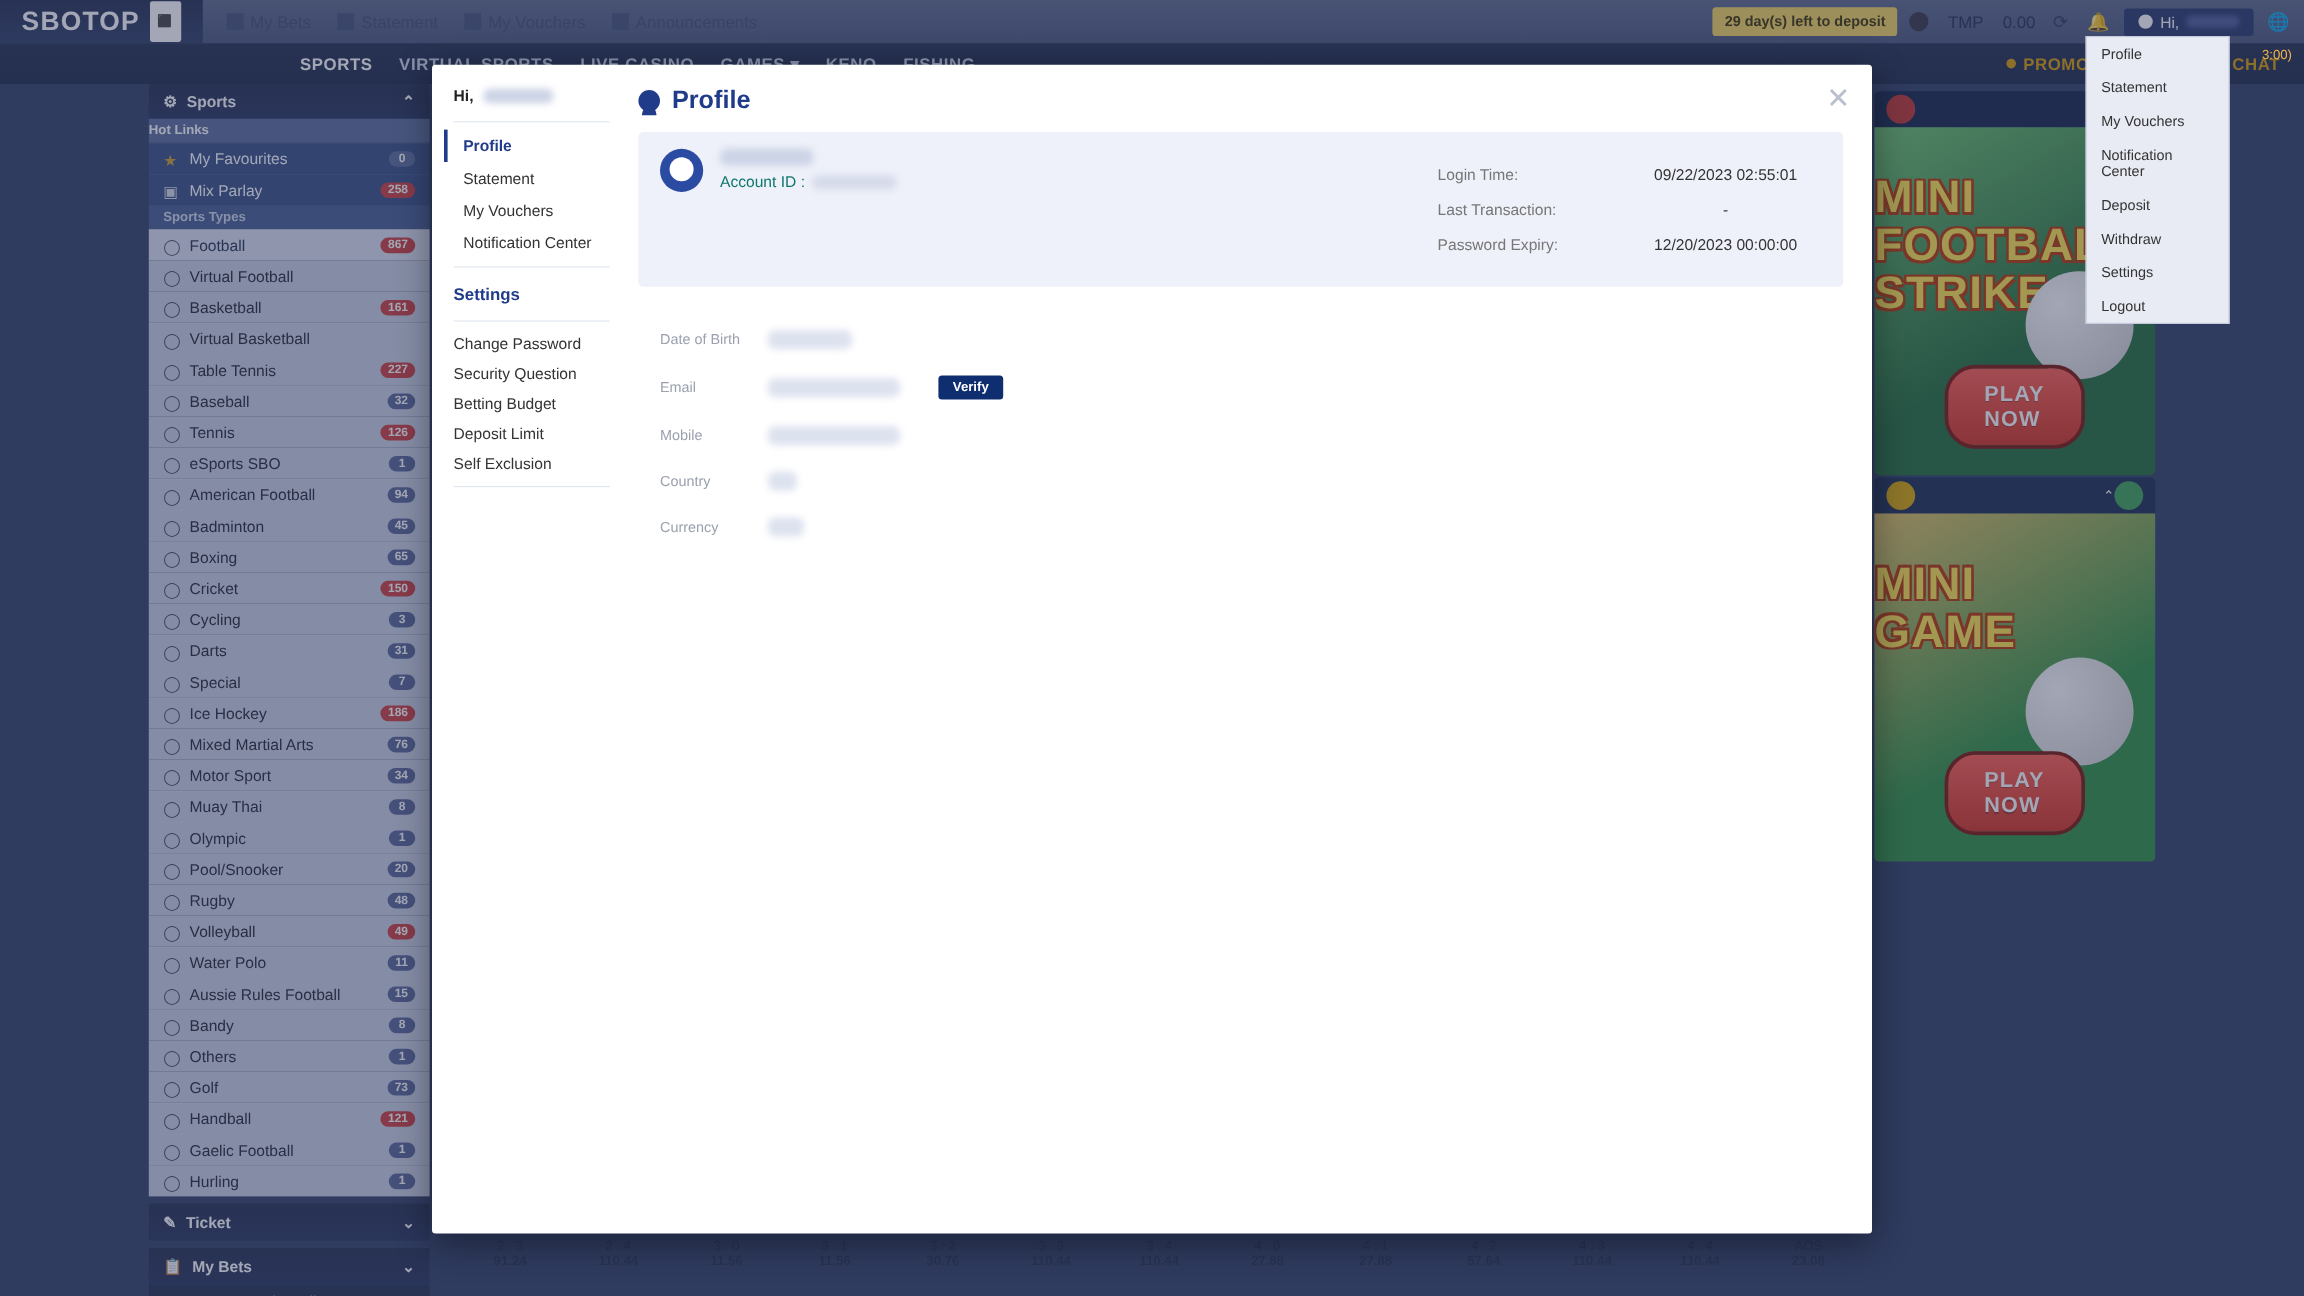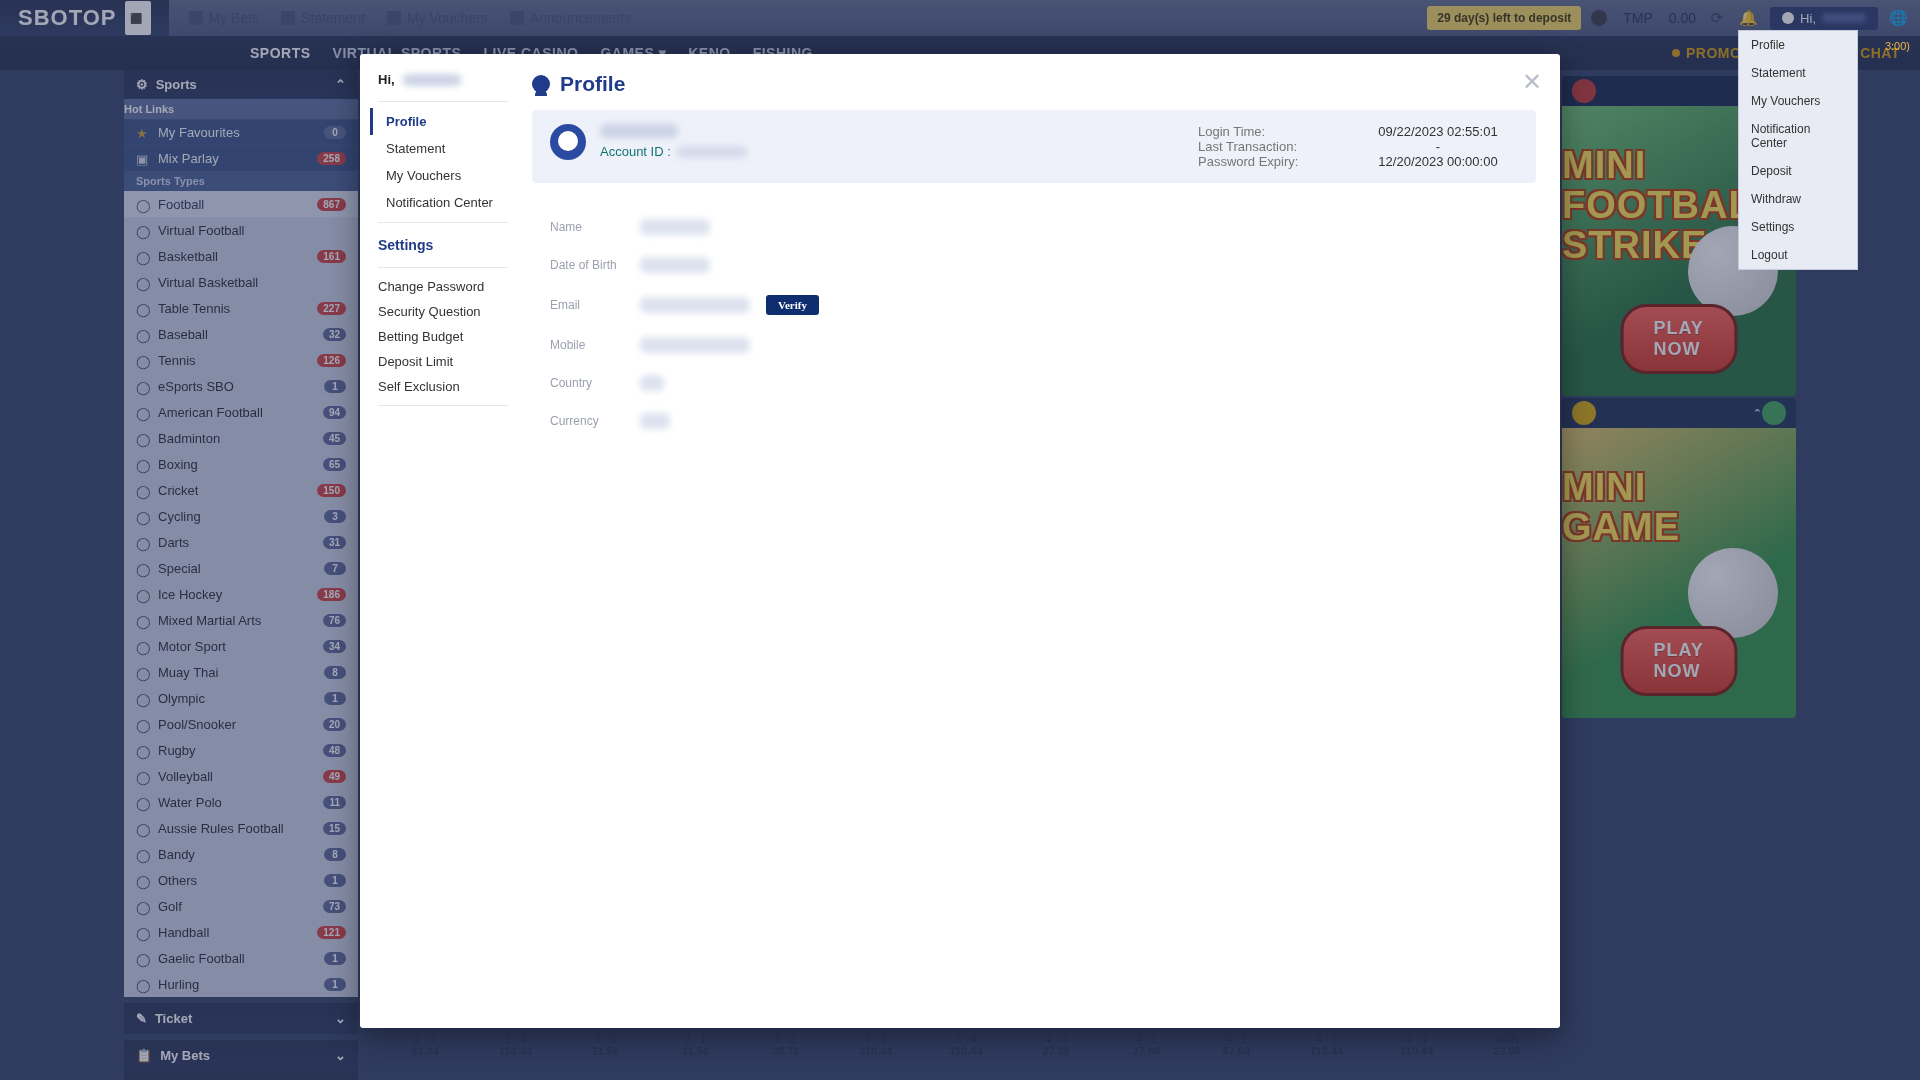--- a/index.html
+++ b/index.html
@@ -84,29 +84,29 @@
 .m-title .pico { width:18px; height:18px; border-radius:50%; background:#1f3b8a; position:relative; }
 .m-title .pico::after { content:""; position:absolute; left:3px; top:14px; width:12px; height:7px; background:#1f3b8a; border-radius:6px 6px 0 0; }
 .m-close { position:absolute; right:18px; top:14px; color:#b9bfcc; font-size:24px; cursor:pointer; }
 .card-top { background:#eef1f9; border-radius:4px; padding:14px 18px; display:flex; }
 .card-top .avatar { width:36px; height:36px; border-radius:50%; background:#2b4aa1; margin-right:14px; position:relative; }
 .card-top .avatar::after { content:""; position:absolute; left:8px; top:7px; width:20px; height:20px; border-radius:50%; background:#fff; }
 .card-top .name-blur { width:78px; height:14px; background:#ccd3e6; border-radius:6px; filter:blur(3px); margin-bottom:6px; }
 .card-top .acct { color:#0f766e; font-size:13px; display:flex; align-items:center; gap:6px; }
 .card-top .acct .blur { width:70px; height:12px; background:#d5daea; border-radius:5px; filter:blur(3px); }
 .card-top .meta { margin-left:auto; font-size:13px; color:#555; }
-.card-top .meta div { display:flex; gap:30px; justify-content:flex-end; margin:0 0; }
+.card-top .meta div { display:flex; gap:30px; justify-content:flex-end; margin:14px 0; }
 .card-top .meta .k { color:#777; width:130px; text-align:left; }
 .card-top .meta .v { width:160px; text-align:center; color:#333; }
 .fields { padding:14px 18px; }
 .frow { display:flex; align-items:center; margin:22px 0; }
 .frow .k { width:90px; color:#9aa0ae; font-size:12px; }
 .frow .blur { width:70px; height:16px; background:#dde2ef; border-radius:6px; filter:blur(3px); }
 .frow .blur.wide { width:110px; }
-.verify { margin-left:16px; background:#0f2e6f; color:#fff; font-size:11px; font-weight:700; padding:4px 12px; border-radius:3px; cursor:pointer;font-family:Liberation Serif, serif; }
+.verify { margin-left:32px; background:#0f2e6f; color:#fff; font-size:11px; font-weight:700; padding:4px 12px; border-radius:3px; cursor:pointer; }
 
 
 .user-menu { position:absolute; top:30px; right:62px; width:120px; background:#e8ebf4; border:1px solid #c4cbdc; z-index:60; font-size:12px; }
 .user-menu div { padding:7px 12px; color:#333; cursor:pointer; }
 
 </style>
 </head>
 <body>
 
 <div class="topbar">
@@ -447,24 +447,20 @@
             <span class="v">-</span>
           </div>
         <div>
             <span class="k">Password Expiry:</span>
             <span class="v">12/20/2023 00:00:00</span>
           </div>
       </div>
     </div>
     <div class="fields">
       <div class="frow">
-          <span class="k">Name</span>
-          <span class="blur"></span>
-        </div>
-      <div class="frow">
           <span class="k">Date of Birth</span>
           <span class="blur"></span>
         </div>
       <div class="frow">
           <span class="k">Email</span>
           <span class="blur wide"></span>
           <span class="verify">Verify</span>
         </div>
       <div class="frow">
           <span class="k">Mobile</span>

